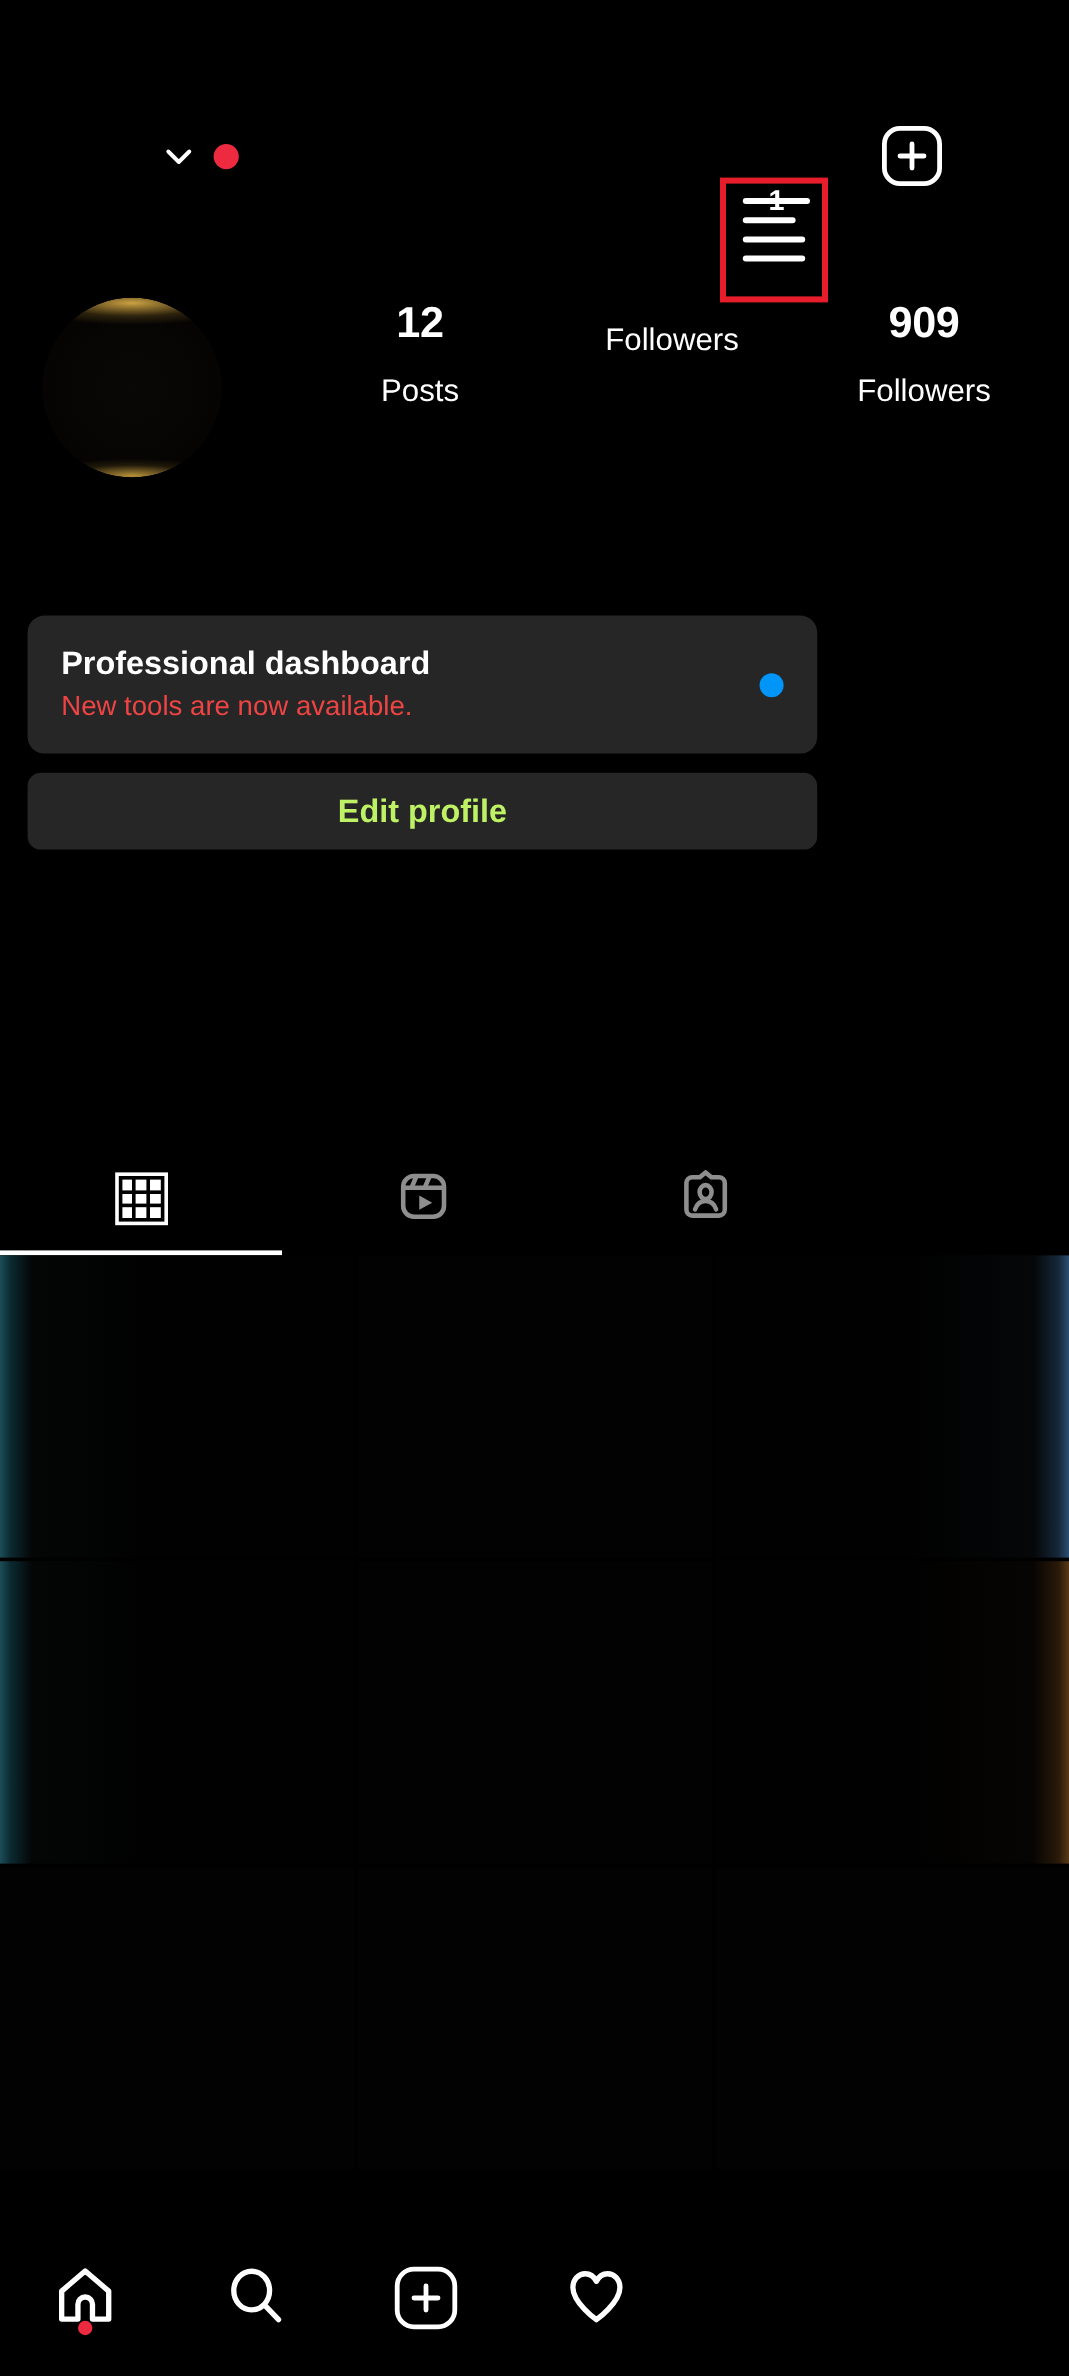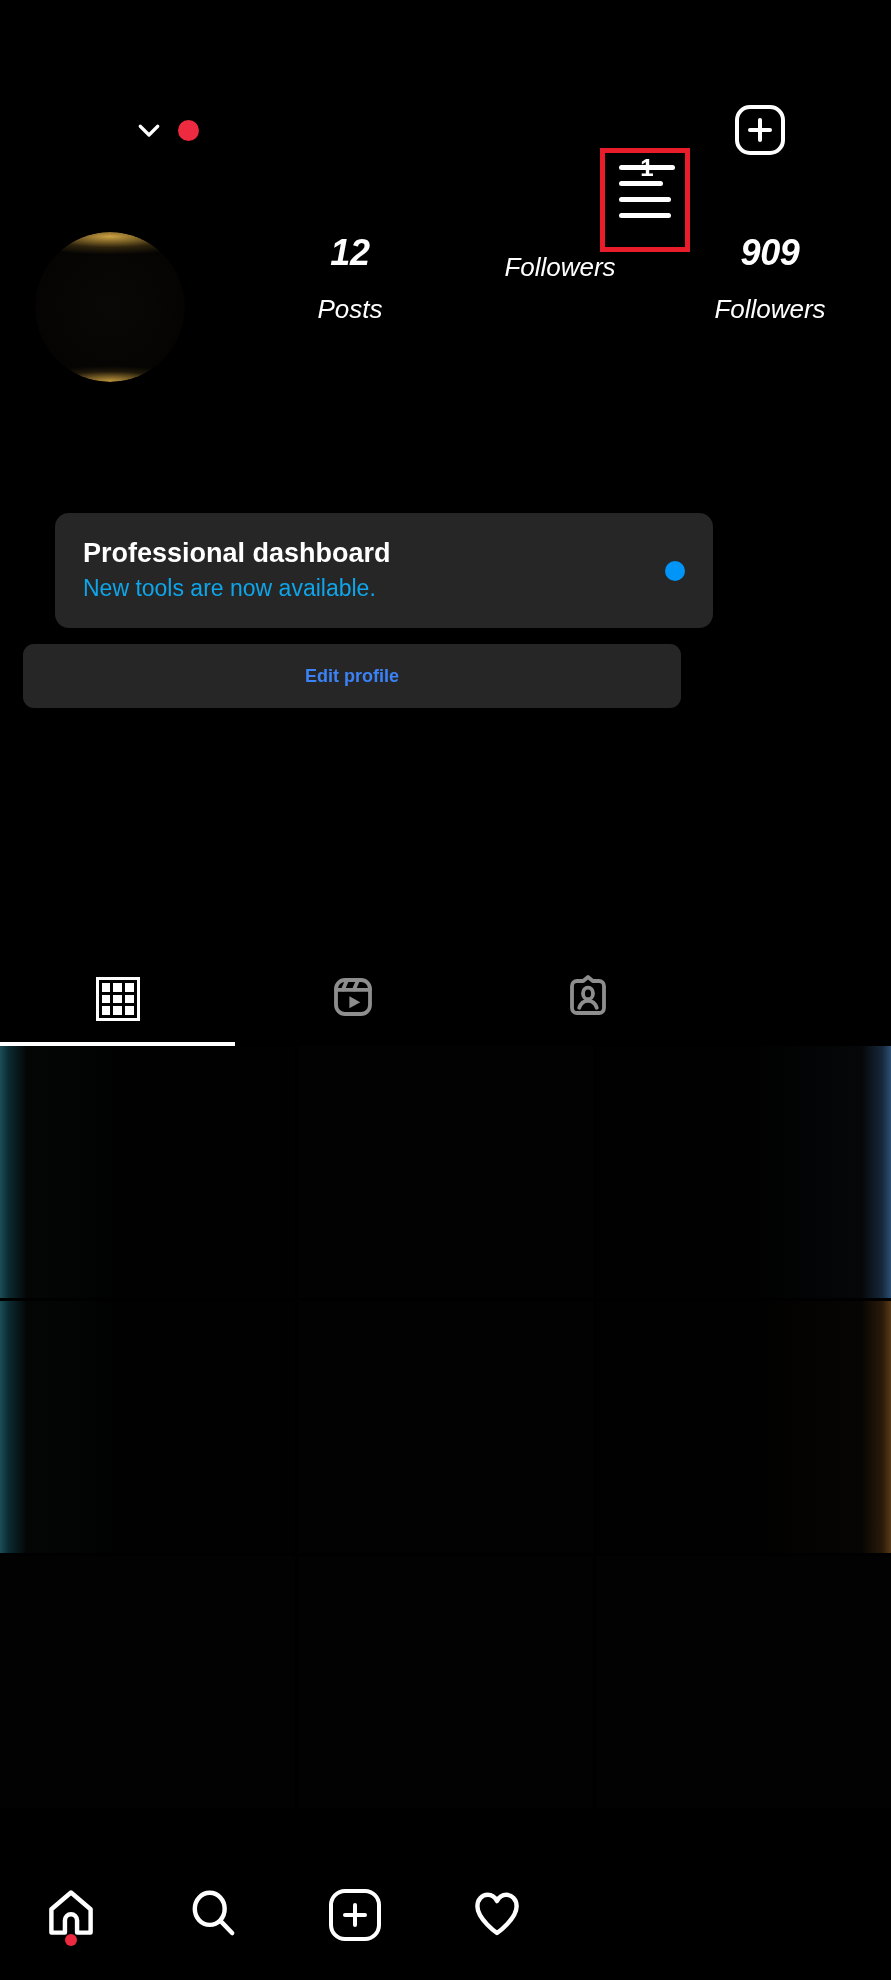--- a/index.html
+++ b/index.html
@@ -69,21 +69,21 @@
   .menu-badge {
     position:absolute; right:-4px; top:-16px;
     min-width:38px; height:38px; border-radius:19px;
     background:#ee2b3c; color:#fff;
     font-size:24px; font-weight:700;
     display:flex; align-items:center; justify-content:center;
     padding:0 6px;
   }
 
   
-  .profile-row { position:absolute; left:0; top:220px; width:891px; height:240px;font-style:italic; }
+  .profile-row { position:absolute; left:0; top:236px; width:891px; height:240px; }
   .avatar-wrap {
     position:absolute; left:35px; top:12px;
     width:150px; height:150px; border-radius:50%;
     overflow:hidden;
   }
   .avatar-img {
     width:100%; height:100%; border-radius:50%;
     background:
       radial-gradient(ellipse 90% 16% at 50% 3%, rgba(214,170,70,0.95) 0%, rgba(120,92,30,0.35) 45%, rgba(0,0,0,0) 75%),
       radial-gradient(ellipse 70% 12% at 50% 99%, rgba(200,158,64,0.9) 0%, rgba(90,70,24,0.3) 50%, rgba(0,0,0,0) 80%),
@@ -98,34 +98,34 @@
     font-size:36px; font-weight:700; color:#fff; line-height:1.18;
     letter-spacing:-0.3px;
   }
   .stat-label { font-size:26px; color:#fff; line-height:1.25; margin-top:19px; }
 
   
   .dashboard-card {
     position:absolute; left:23px; top:513px;
     width:658px; height:115px;
     background:#262626; border-radius:14px;
-    display:flex; align-items:center; padding:0 28px;margin-left:32px;
+    display:flex; align-items:center; padding:0 28px;
   }
   .dash-texts { flex:1; }
   .dash-title { font-size:27px; font-weight:700; color:#fff; line-height:1.25; }
-  .dash-sub { font-size:23px; color:#0ea5e9; line-height:1.3; margin-top:4px; }
+  .dash-sub { font-size:23px; color:#ef4444; line-height:1.3; margin-top:4px; }
   .blue-dot { width:20px; height:20px; border-radius:50%; background:#0095f6; flex:0 0 auto; }
 
   .edit-profile {
     position:absolute; left:23px; top:644px;
     width:658px; height:64px;
     background:#262626; border-radius:11px;
     display:flex; align-items:center; justify-content:center;
   }
-  .edit-profile-label { font-size:18px; font-weight:700; color:#3b82f6; }
+  .edit-profile-label { font-size:27px; font-weight:700; color:#bef264; }
 
   
   .tabbar {
     position:absolute; left:0; top:952px; width:706px; height:94px;
     display:flex;
   }
   .tab {
     flex:1; display:flex; align-items:center; justify-content:center;
     position:relative;
   }

